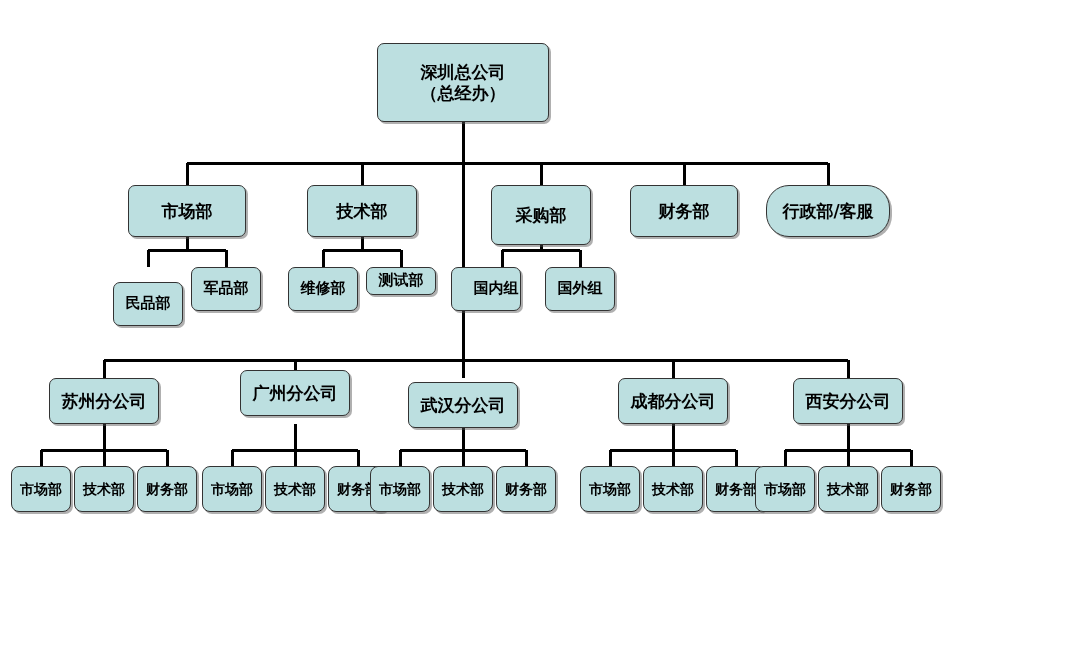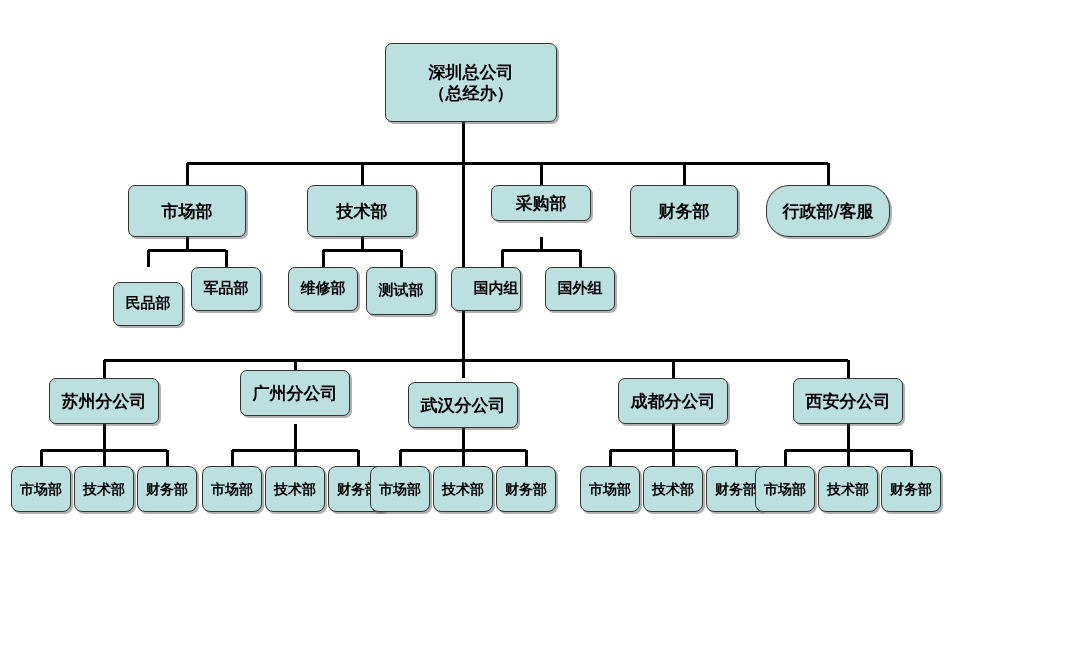--- a/index.html
+++ b/index.html
@@ -44,46 +44,46 @@
   .node.root      { font-size: 17px; }
   .node.dept      { font-size: 17px; }
   .node.subdept   { font-size: 15px; }
   .node.branch    { font-size: 17px; }
   .node.branchsub { font-size: 14px; border-radius: 8px; }
 </style>
 </head>
 <body>
 
 <div id="canvas">
-    <div class="node root" style="left: 377px; top: 43px; width: 172px; height: 79px; margin-left: 8px;">深圳总公司
+    <div class="node root" style="left: 377px; top: 43px; width: 172px; height: 79px;">深圳总公司
 （总经办）</div>
     <div class="conn" style="left: 461.5px; top: 122px; width: 3px; height: 238px;"></div>
     <div class="conn" style="left: 187px; top: 161.5px; width: 641px; height: 3px;"></div>
     <div class="conn" style="left: 185.5px; top: 163px; width: 3px; height: 22px;"></div>
     <div class="node dept" style="left: 128px; top: 185px; width: 118px; height: 52px;">市场部</div>
     <div class="conn" style="left: 360.5px; top: 163px; width: 3px; height: 22px;"></div>
     <div class="node dept" style="left: 307px; top: 185px; width: 110px; height: 52px;">技术部</div>
     <div class="conn" style="left: 539.5px; top: 163px; width: 3px; height: 22px;"></div>
-    <div class="node dept" style="left: 491px; top: 185px; width: 100px; height: 36px;">采购部</div>
+    <div class="node dept" style="left: 491px; top: 185px; width: 100px; height: 60px;">采购部</div>
     <div class="conn" style="left: 682.5px; top: 163px; width: 3px; height: 22px;"></div>
     <div class="node dept" style="left: 630px; top: 185px; width: 108px; height: 52px;">财务部</div>
     <div class="conn" style="left: 826.5px; top: 163px; width: 3px; height: 22px;"></div>
     <div class="node dept" style="left: 766px; top: 185px; width: 124px; height: 52px; border-radius: 23px;">行政部/客服</div>
     <div class="conn" style="left: 185.5px; top: 237px; width: 3px; height: 13px;"></div>
     <div class="conn" style="left: 148px; top: 248.5px; width: 78px; height: 3px;"></div>
     <div class="conn" style="left: 146.5px; top: 250px; width: 3px; height: 17px;"></div>
     <div class="node subdept" style="left: 113px; top: 282px; width: 70px; height: 44px;">民品部</div>
     <div class="conn" style="left: 224.5px; top: 250px; width: 3px; height: 17px;"></div>
     <div class="node subdept" style="left: 191px; top: 267px; width: 70px; height: 44px;">军品部</div>
     <div class="conn" style="left: 360.5px; top: 237px; width: 3px; height: 13px;"></div>
     <div class="conn" style="left: 323px; top: 248.5px; width: 78px; height: 3px;"></div>
     <div class="conn" style="left: 321.5px; top: 250px; width: 3px; height: 17px;"></div>
     <div class="node subdept" style="left: 288px; top: 267px; width: 70px; height: 44px;">维修部</div>
     <div class="conn" style="left: 399.5px; top: 250px; width: 3px; height: 17px;"></div>
-    <div class="node subdept" style="left: 366px; top: 267px; width: 70px; height: 48px; text-align: right;">测试部</div>
+    <div class="node subdept" style="left: 366px; top: 267px; width: 70px; height: 28px; text-align: right;">测试部</div>
     <div class="conn" style="left: 539.5px; top: 237px; width: 3px; height: 13px;"></div>
     <div class="conn" style="left: 502px; top: 248.5px; width: 78px; height: 3px;"></div>
     <div class="conn" style="left: 500.5px; top: 250px; width: 3px; height: 17px;"></div>
     <div class="node subdept" style="left: 451px; top: 267px; width: 70px; height: 44px; padding-left: 20px;">国内组</div>
     <div class="conn" style="left: 578.5px; top: 250px; width: 3px; height: 17px;"></div>
     <div class="node subdept" style="left: 545px; top: 267px; width: 70px; height: 44px;">国外组</div>
     <div class="conn" style="left: 104px; top: 358.5px; width: 744px; height: 3px;"></div>
     <div class="conn" style="left: 102.5px; top: 360px; width: 3px; height: 18px;"></div>
     <div class="node branch" style="left: 49px; top: 378px; width: 110px; height: 46px;">苏州分公司</div>
     <div class="conn" style="left: 102.5px; top: 424px; width: 3px; height: 26px;"></div>

